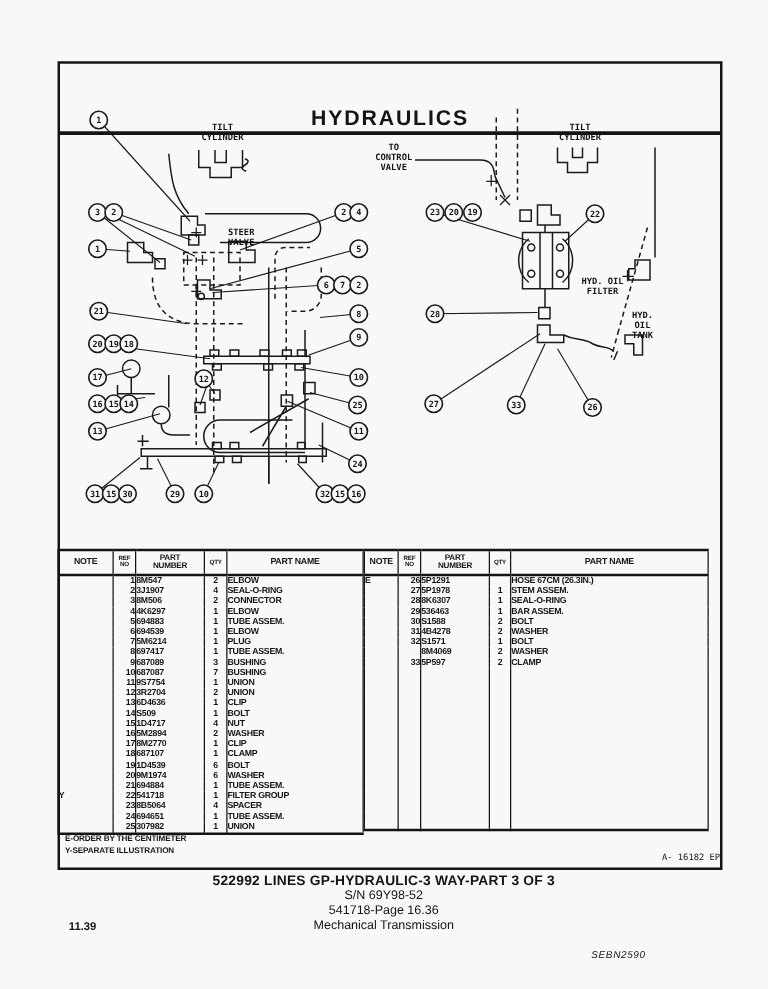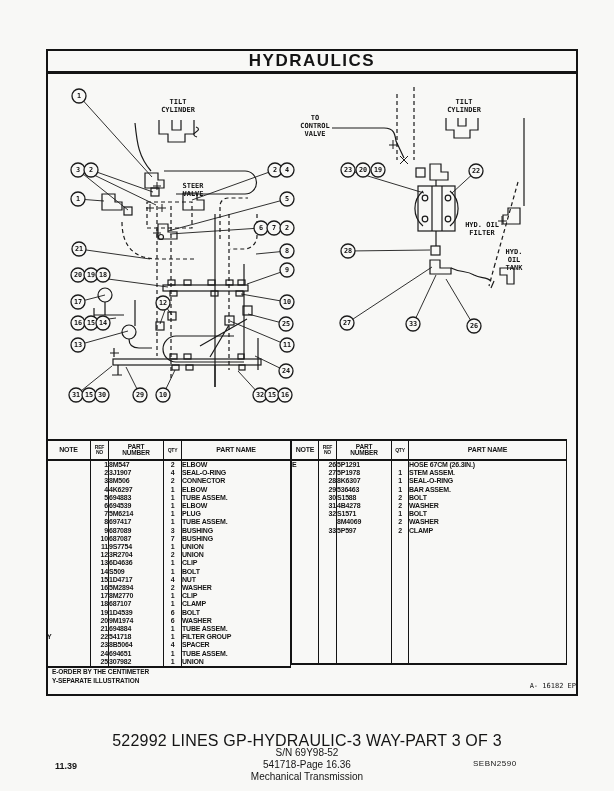--- a/index.html
+++ b/index.html
@@ -1,21 +1,21 @@
 <!DOCTYPE html>
 <html><head>
 <meta charset="utf-8">
 <style>
   html,body{margin:0;padding:0;}
   body{width:614px;height:791px;background:#f8f8f6;position:relative;
        font-family:"Liberation Sans",sans-serif;color:#141414;}
   #pagebox{position:absolute;left:46px;top:49px;width:528px;height:643px;
            border:2px solid #141414;background:#f8f8f6;}
   #titleband{height:20px;border-bottom:3px solid #141414;display:flex;
-             align-items:center;justify-content:center;}
+             align-items:center;justify-content:center;margin-top:34px;}
   #titleband .t{font-size:17px;font-weight:bold;letter-spacing:1.5px;}
   #dgm{position:absolute;left:0;top:23px;}
   
   #tables{position:absolute;left:-2px;top:388px;display:flex;height:226px;}
   table.ptable{border-collapse:collapse;table-layout:fixed;height:226px;
                font:bold 7px "Liberation Sans",sans-serif;letter-spacing:-0.2px;}
   table.ptable td,table.ptable th{border-left:1px solid #141414;border-right:1px solid #141414;
                padding:0;vertical-align:top;overflow:hidden;white-space:nowrap;}
   table.ptable thead th{border-top:2px solid #141414;border-bottom:2px solid #141414;
                text-align:center;vertical-align:middle;height:18px;line-height:6px;}
@@ -28,24 +28,24 @@
   td.c1{text-align:right;padding-right:2px;}
   td.c2{text-align:left;padding-left:3px;}
   td.c3{text-align:center;}
   td.c4{text-align:left;padding-left:3px;}
   tr.fill td{height:auto;}
   
   #legend{position:absolute;left:4px;top:616px;font:bold 6.5px "Liberation Sans",sans-serif;
           line-height:9px;letter-spacing:-0.1px;}
   #docref{position:absolute;right:0;top:631px;font:7px "DejaVu Sans Mono",monospace;}
   #cfooter{position:absolute;left:0;top:699px;width:614px;text-align:center;line-height:12px;}
-  #cfooter .b{font-size:16px;font-weight:normal;letter-spacing:0.2px;margin-top:36px;}
+  #cfooter .b{font-size:11px;font-weight:bold;letter-spacing:0.2px;}
   #cfooter .r{font-size:10px;}
-  #pgl{position:absolute;left:55px;top:761px;font-size:9px;font-weight:bold;}
-  #pgr{position:absolute;left:473px;top:759px;font-size:8px;letter-spacing:0.5px;}
+  #pgl{position:absolute;left:55px;top:736px;font-size:9px;font-weight:bold;}
+  #pgr{position:absolute;left:473px;top:759px;font-size:8px;letter-spacing:0.5px;font-style:italic;}
 </style>
 </head>
 <body>
 
 <div id="pagebox">
   <div id="titleband">
     <span class="t">HYDRAULICS</span>
   </div>
 
   <svg id="dgm" width="528" height="364" viewBox="0 0 528 364">

